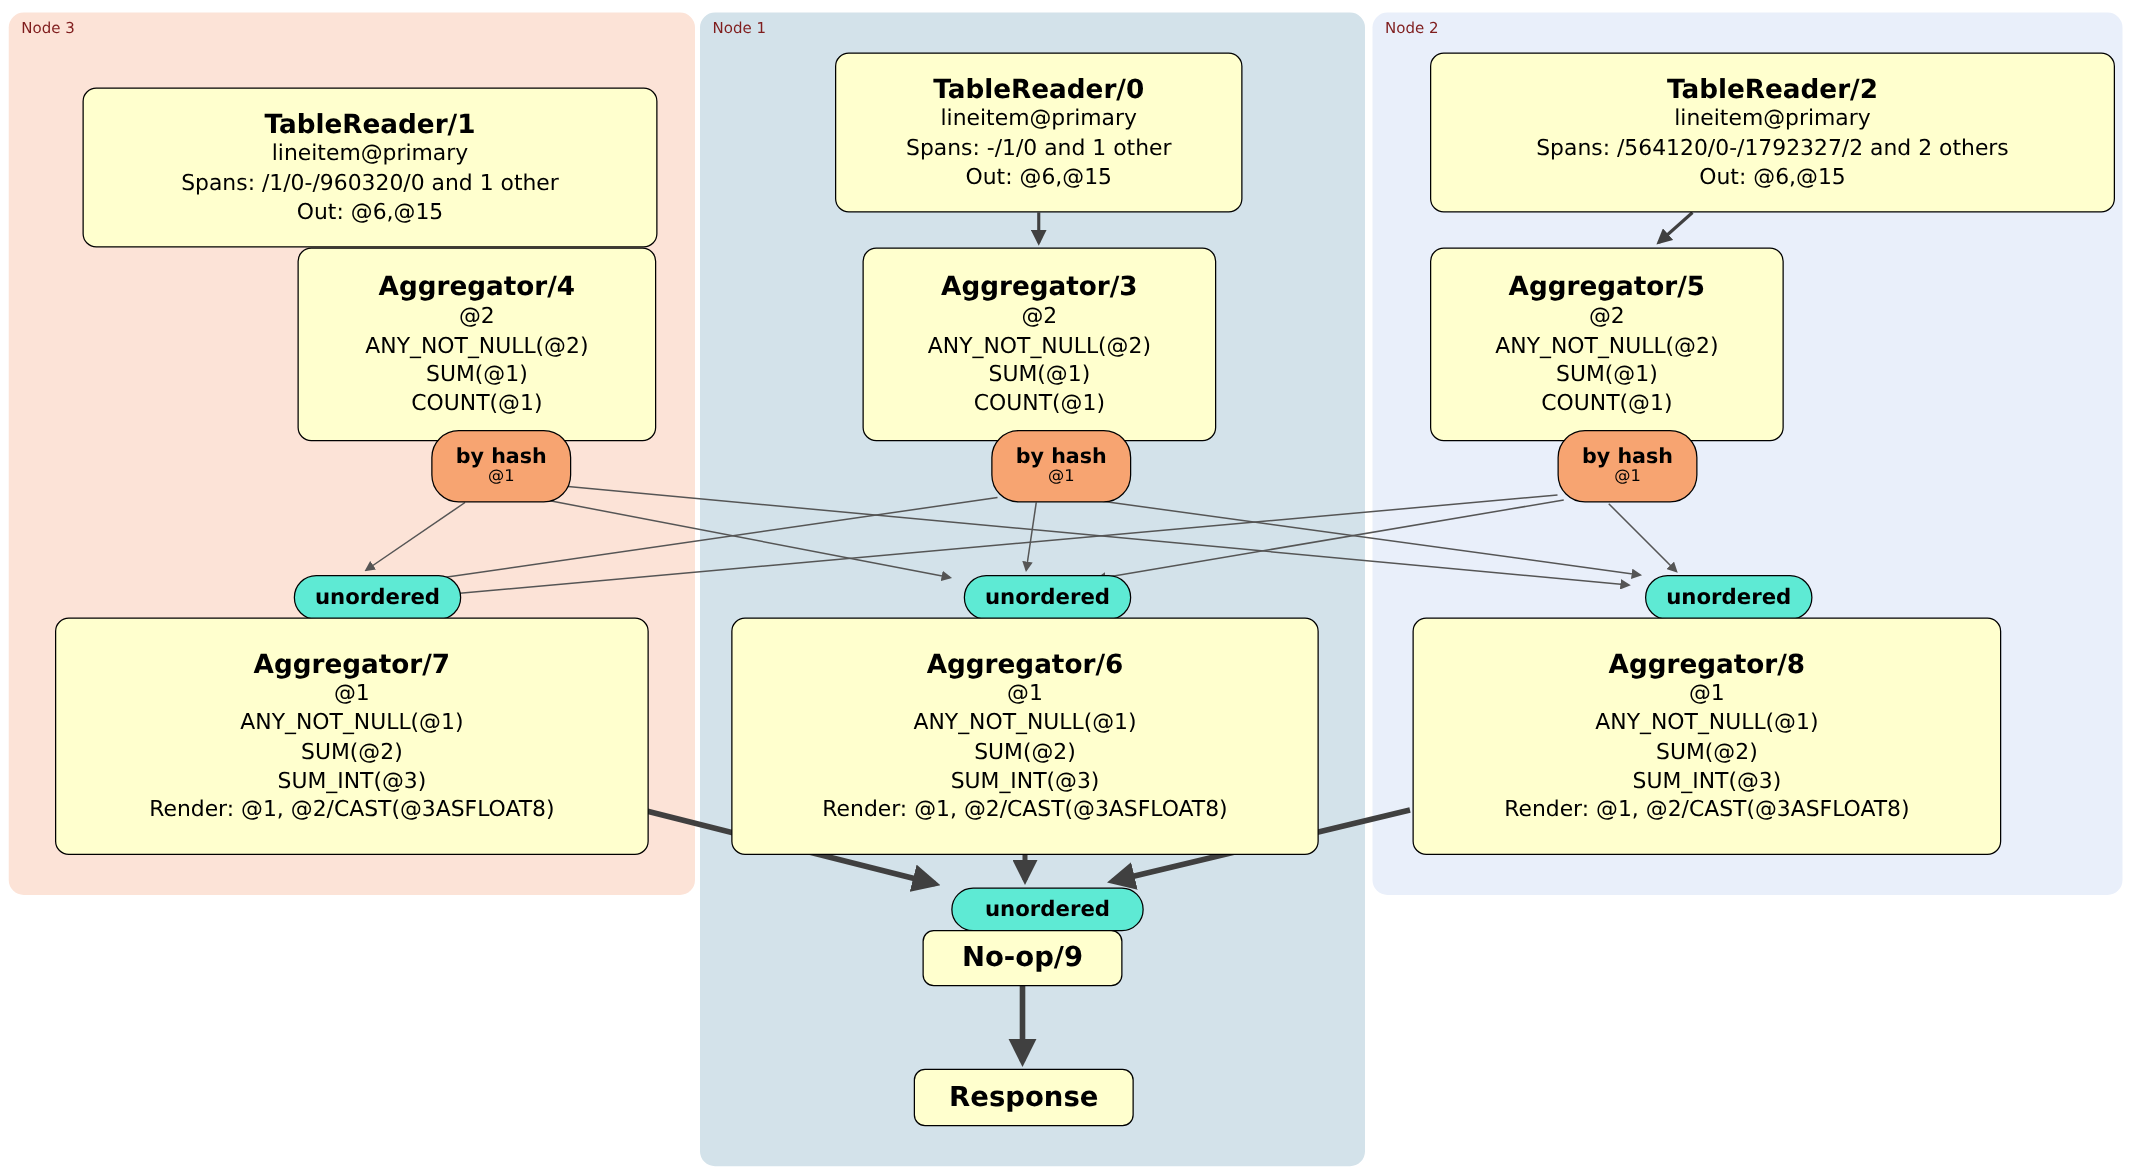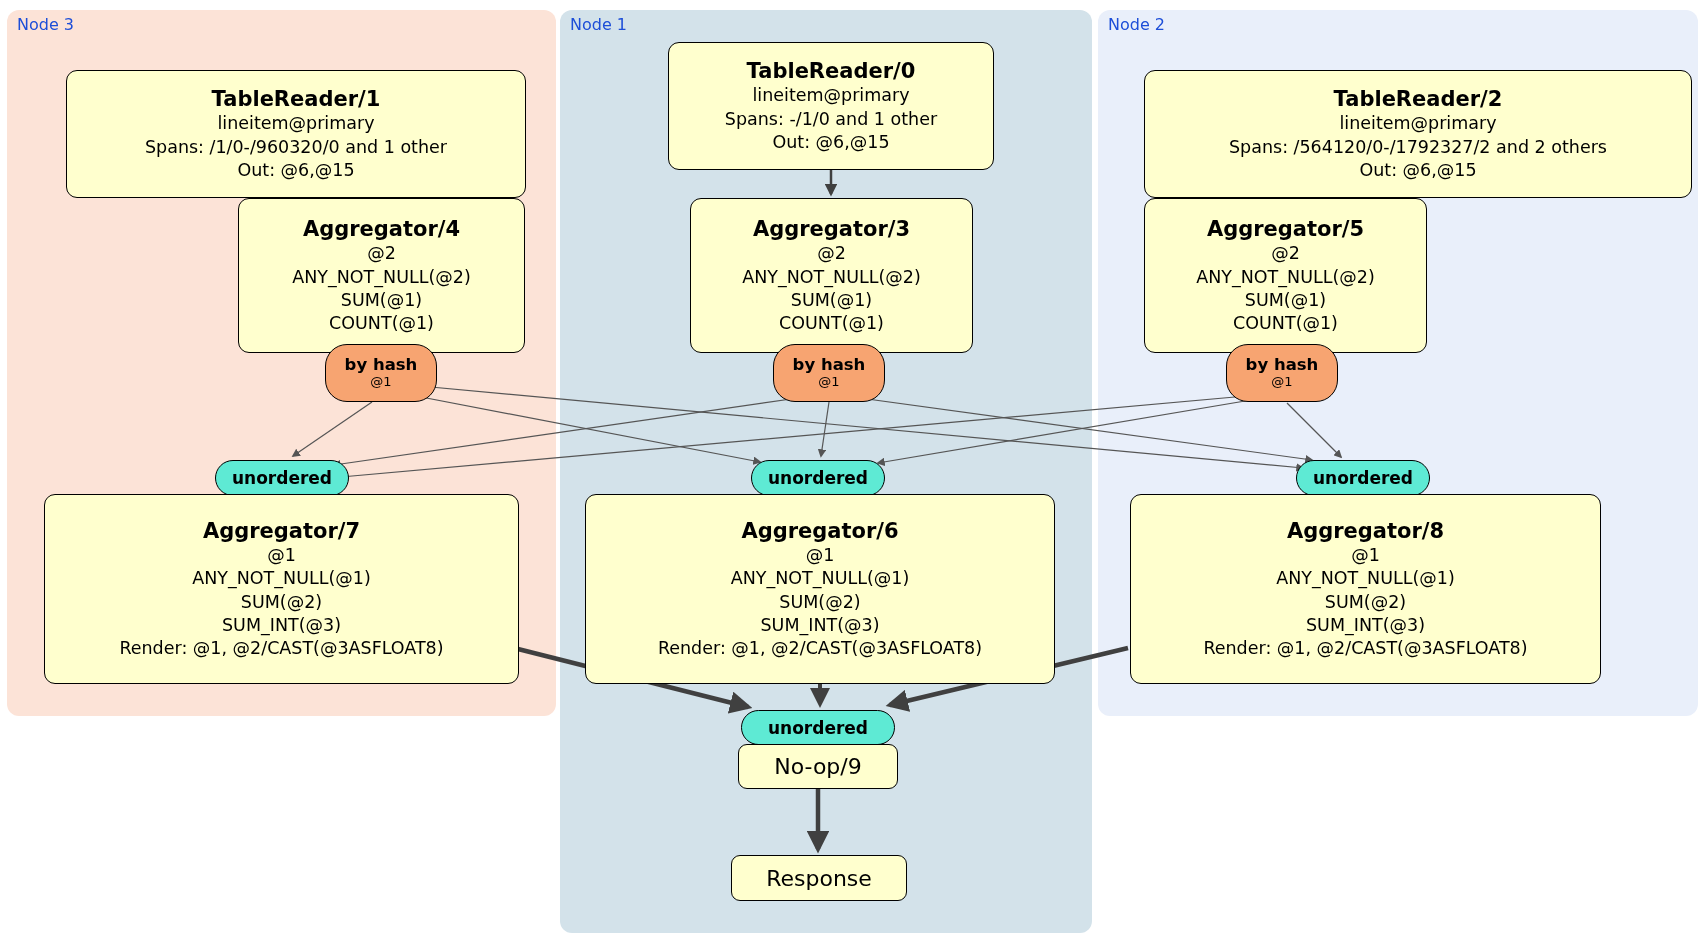--- a/index.html
+++ b/index.html
@@ -1,39 +1,40 @@
 <!DOCTYPE html>
 <html><head>
 <meta charset="utf-8">
 <style>
   html,body{margin:0;padding:0;background:#ffffff;}
   .canvas{
     position:relative;width:1708px;height:940px;overflow:hidden;
     font-family:"DejaVu Sans","Liberation Sans",sans-serif;color:#000;
   }
   .panel{position:absolute;border-radius:12px;}
-  .panel-label{position:absolute;top:5px;left:10px;font-size:16px;color:#1d4ed8;}
+  .panel-label{position:absolute;top:5px;left:10px;font-size:12px;color:#7f1d1d;}
   .nodebox{
     position:absolute;background:#ffffce;border:1.5px solid #000;border-radius:11px;
     display:flex;flex-direction:column;justify-content:center;align-items:center;
     text-align:center;box-sizing:border-box;padding:4px 6px;
   }
   .nodebox .title{font-weight:bold;font-size:21px;line-height:1.25;}
   .nodebox .bline{font-size:17.5px;line-height:1.32;white-space:nowrap;}
   .pill{
     position:absolute;border:1.5px solid #000;box-sizing:border-box;
     display:flex;flex-direction:column;justify-content:center;align-items:center;
     text-align:left;
+    margin-left:20px;
   }
   .router{background:#f7a471;border-radius:22px;}
   .router .rlabel{font-weight:bold;font-size:16.5px;line-height:1.1;}
   .router .rkey{font-size:13px;line-height:1.2;}
   .sync{background:#5eead4;border-radius:999px;}
   .sync .slabel{font-weight:bold;font-size:17px;}
-  .bigtitle{font-weight:normal;font-size:22px;}
+  .bigtitle{font-weight:bold;font-size:22px;}
   svg.edges{position:absolute;left:0;top:0;}
 </style>
 </head>
 <body>
 
 <div class="canvas">
 
   <div class="panel" style="left:7px;top:10px;width:549px;height:706px;background:#fce3d7;">
     <div class="panel-label">Node 3</div>
   </div>
@@ -80,21 +81,21 @@
     <div class="bline">lineitem@primary</div>
     <div class="bline">Spans: /1/0-/960320/0 and 1 other</div>
     <div class="bline">Out: @6,@15</div>
   </div>
   <div class="nodebox" style="left:668px;top:42px;width:326px;height:128px;">
     <div class="title">TableReader/0</div>
     <div class="bline">lineitem@primary</div>
     <div class="bline">Spans: -/1/0 and 1 other</div>
     <div class="bline">Out: @6,@15</div>
   </div>
-  <div class="nodebox" style="left:1144px;top:42px;width:548px;height:128px;margin-top:28px;">
+  <div class="nodebox" style="left:1144px;top:42px;width:548px;height:128px;">
     <div class="title">TableReader/2</div>
     <div class="bline">lineitem@primary</div>
     <div class="bline">Spans: /564120/0-/1792327/2 and 2 others</div>
     <div class="bline">Out: @6,@15</div>
   </div>
 
   <div class="nodebox" style="left:238px;top:198px;width:287px;height:155px;">
     <div class="title">Aggregator/4</div>
     <div class="bline">@2</div>
     <div class="bline">ANY_NOT_NULL(@2)</div>

